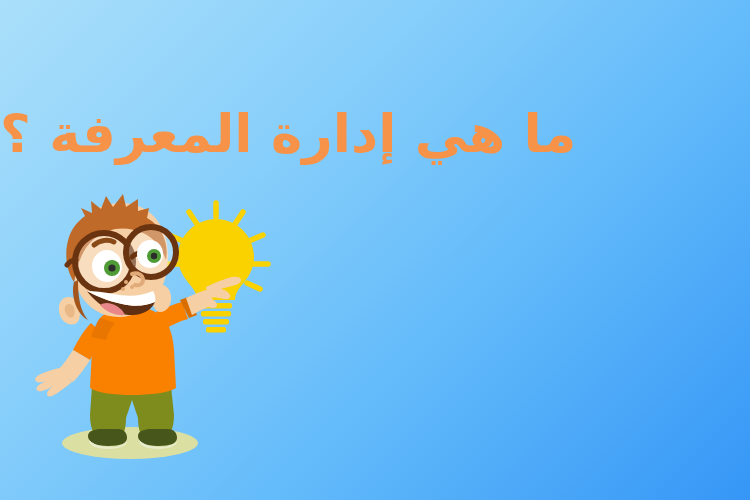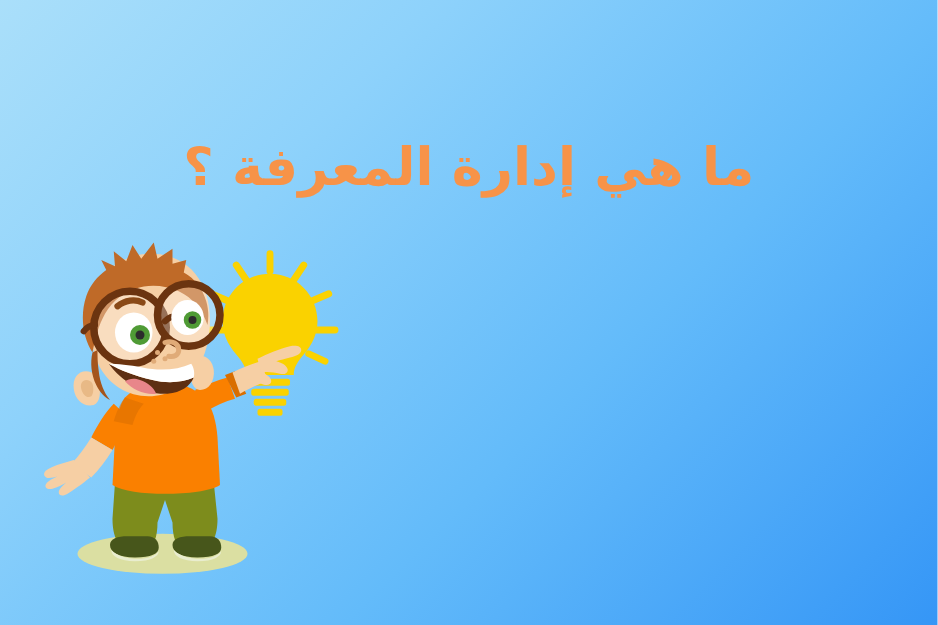--- a/index.html
+++ b/index.html
@@ -18,27 +18,27 @@
     width: 750px;
     height: 500px;
     background: linear-gradient(135deg, #aadffa 0%, #8ed2fb 28%, #63bbfa 62%, #3596f6 100%);
     overflow: hidden;
   }
   .headline {
     position: absolute;
     left: 0;
     top: 103px;
     width: 750px;
-    text-align: center;
+    text-align: left;
     direction: rtl;
     unicode-bidi: isolate;
     color: #f79348;
     font-family: "DejaVu Sans", "Liberation Sans", sans-serif;
     font-weight: bold;
-    font-size: 42px;
+    font-size: 53px;
     line-height: 62px;
     letter-spacing: 0px;
     white-space: nowrap;
     user-select: none;
   }
   .art {
     position: absolute;
     left: 28px;
     top: 190px;
     width: 250px;

